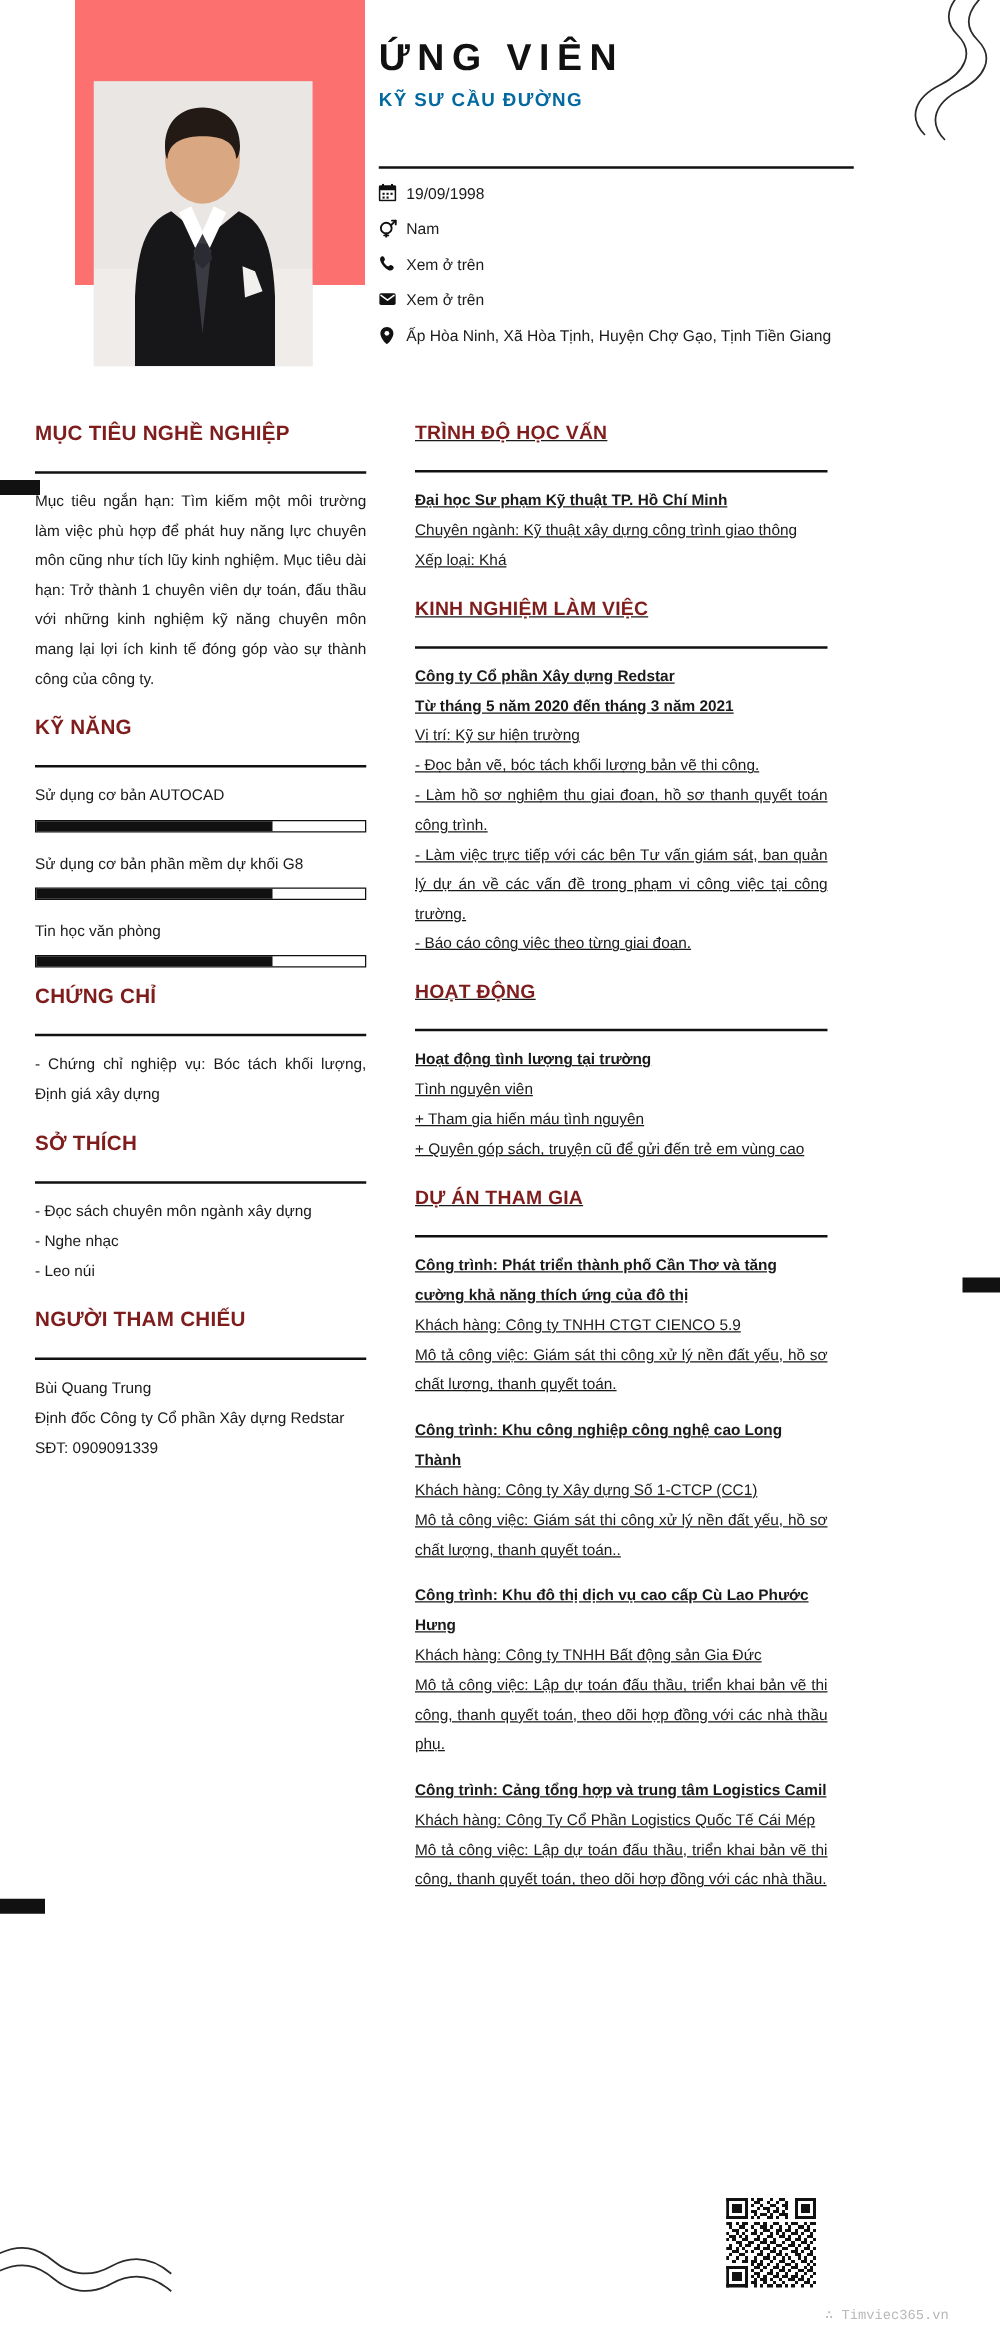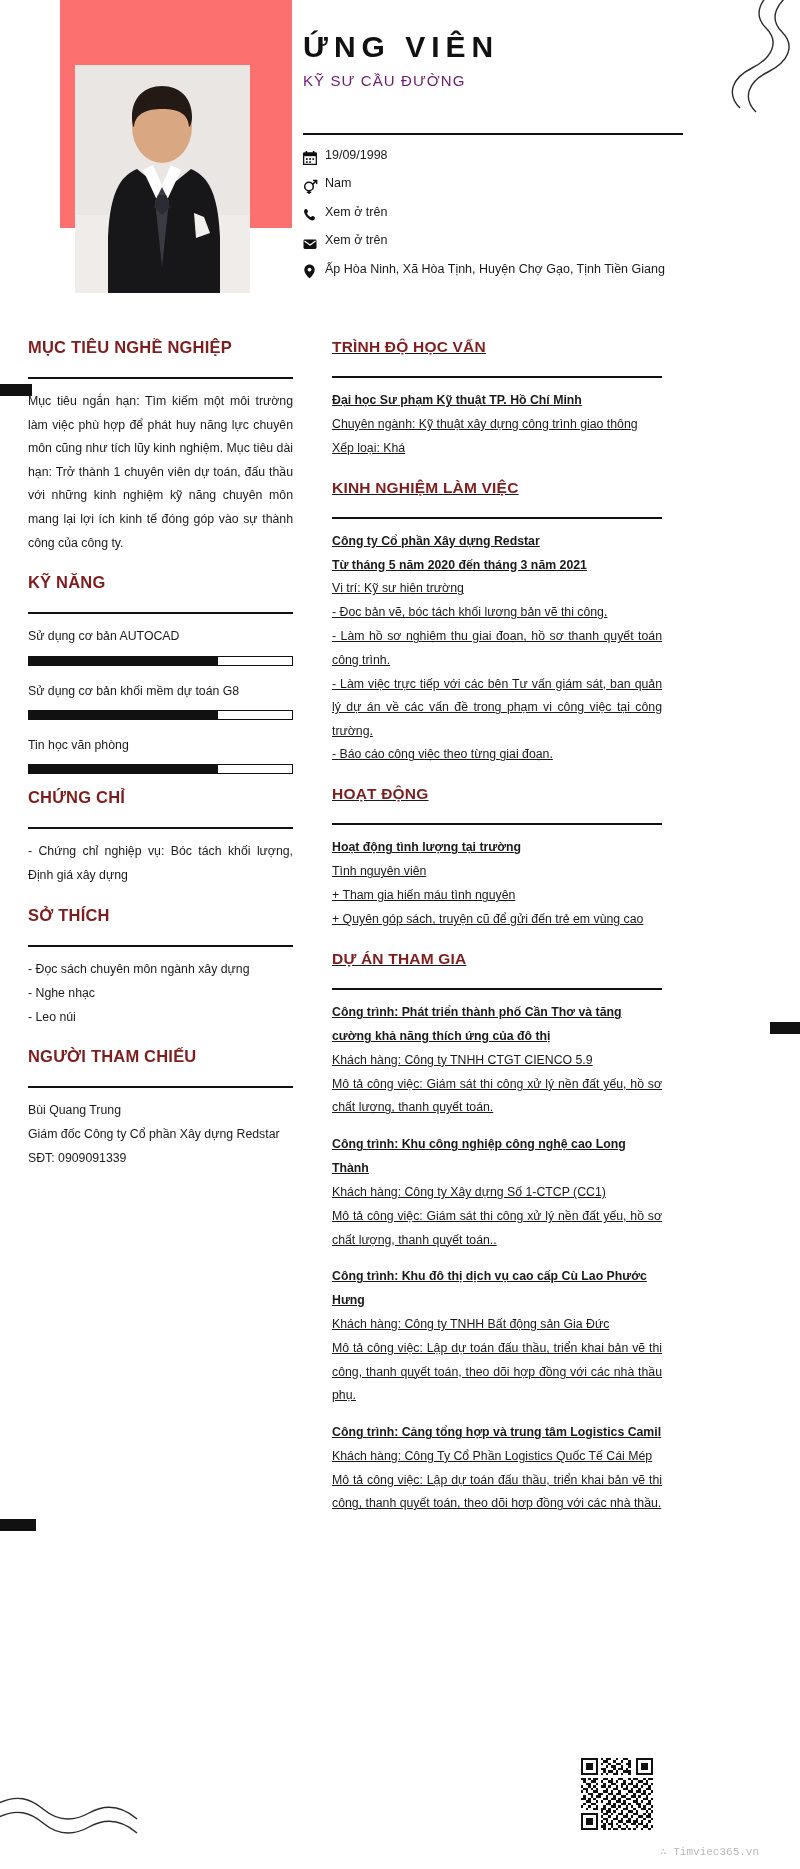--- a/index.html
+++ b/index.html
@@ -25,28 +25,28 @@
 
   .squiggle-top { position: absolute; right: 0; top: -6px; width: 130px; height: 120px; }
   .squiggle-bot { position: absolute; left: 0; bottom: 10px; width: 150px; height: 80px; }
 
   .hdr-text { position: absolute; left: 303px; top: 30px; width: 380px; }
   .name {
     font-size: 30px; font-weight: bold; letter-spacing: 6px; color: #111;
     line-height: 1.1;
   }
   .role {
-    margin-top: 9px; font-size: 15px; font-weight: normal; letter-spacing: 1.1px;
-    color: #701a75;
+    margin-top: 9px; font-size: 15px; font-weight: bold; letter-spacing: 1.1px;
+    color: #0369a1;
   }
 
   
   .contact { position: absolute; left: 303px; top: 133px; width: 380px; }
   .contact .rule { border-top: 2px solid #111; margin-bottom: 11px; }
-  .crow { display: flex; align-items: flex-end; margin-bottom: 9px; font-size: 12.5px; line-height: 1.55; }
+  .crow { display: flex; align-items: flex-start; margin-bottom: 9px; font-size: 12.5px; line-height: 1.55; }
   .crow .ico { width: 22px; flex: 0 0 22px; padding-top: 1px; }
   .crow .ico svg { display:block; }
   .crow .txt { flex: 1; }
 
   
   .left-col  { position: absolute; left: 28px;  top: 338px; width: 265px; }
   .right-col { position: absolute; left: 332px; top: 338px; width: 330px; text-decoration: underline; }
 
   .sec { margin-bottom: 4px; }
   .sec-title {
@@ -198,21 +198,21 @@
       <div class="sec-title">KỸ NĂNG</div>
       <div class="sec-rule"></div>
 
       <div>
         <div class="skill-label">Sử dụng cơ bản AUTOCAD</div>
         <div class="bar">
             <i style="width: 72%;"></i>
           </div>
       </div>
       <div>
-        <div class="skill-label">Sử dụng cơ bản khối mềm dự toán G8</div>
+        <div class="skill-label">Sử dụng cơ bản phần mềm dự khối G8</div>
         <div class="bar">
             <i style="width: 72%;"></i>
           </div>
       </div>
       <div>
         <div class="skill-label">Tin học văn phòng</div>
         <div class="bar">
             <i style="width: 72%;"></i>
           </div>
       </div>
@@ -233,21 +233,21 @@
       <div class="plain">- Nghe nhạc</div>
       <div class="plain">- Leo núi</div>
     </div>
 
     <div class="gap-md"></div>
 
     <div class="sec">
       <div class="sec-title">NGƯỜI THAM CHIẾU</div>
       <div class="sec-rule"></div>
       <div class="plain">Bùi Quang Trung</div>
-      <div class="plain">Giám đốc Công ty Cổ phần Xây dựng Redstar</div>
+      <div class="plain">Định đốc Công ty Cổ phần Xây dựng Redstar</div>
       <div class="plain">SĐT: 0909091339</div>
     </div>
   </div>
 
   <div class="right-col">
 
     <div class="sec">
       <div class="sec-title sm">TRÌNH ĐỘ HỌC VẤN</div>
       <div class="sec-rule"></div>
       <div class="plain bold">Đại học Sư phạm Kỹ thuật TP. Hồ Chí Minh</div>

